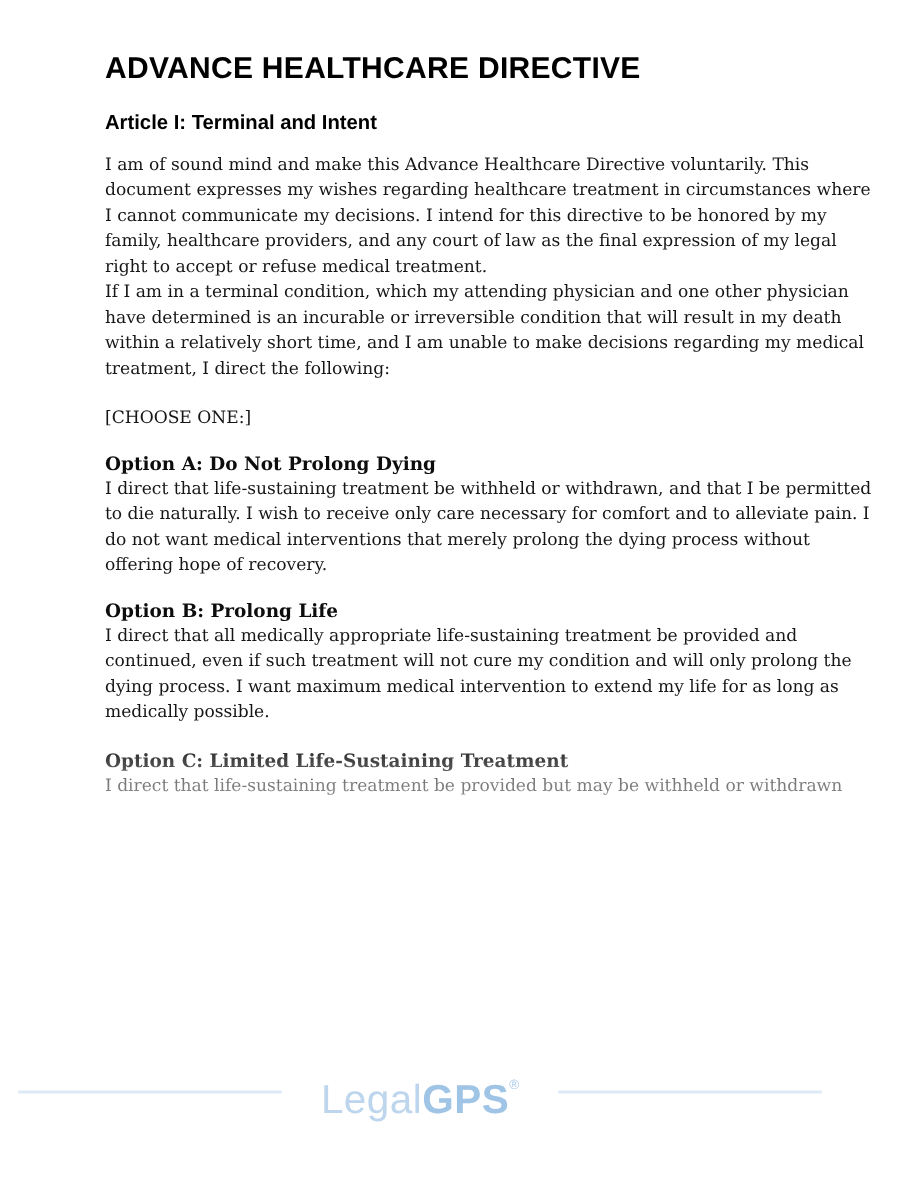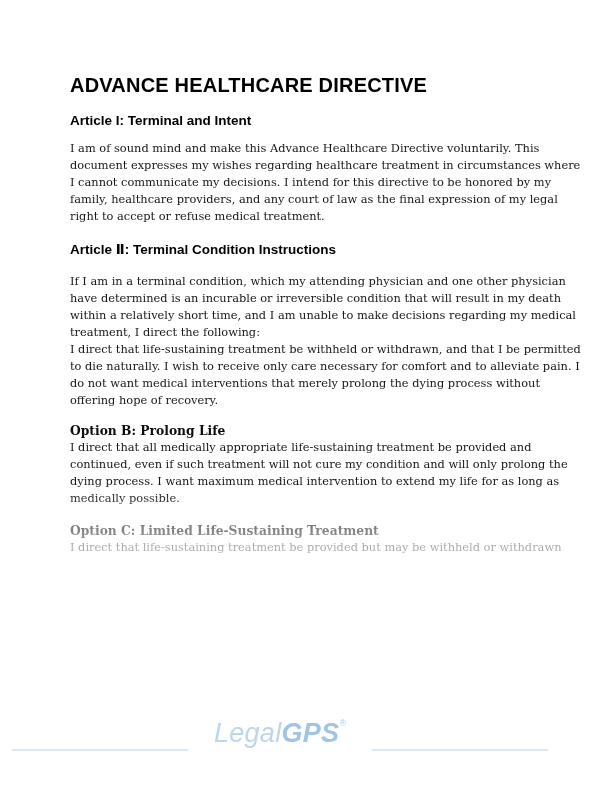--- a/index.html
+++ b/index.html
@@ -11,21 +11,20 @@
     position: relative;
     width: 612px;
     height: 792px;
     background: #ffffff;
     overflow: hidden;
     font-family: "DejaVu Serif", "Liberation Serif", serif;
     color: #161616;
   }
   .content {
     padding: 36px 69px 0 70px;
-    margin-top: 39px;
   }
   .doc-title {
     margin: 0 0 14px 0;
     font-family: "Liberation Sans", "DejaVu Sans", sans-serif;
     font-weight: bold;
     font-size: 20px;
     line-height: 21px;
     letter-spacing: 0.2px;
     color: #000000;
   }
@@ -87,24 +86,23 @@
       rgba(255,255,255,0.985) 88%,
       #ffffff 100%
     );
   }
   .footer {
     position: absolute;
     left: 0;
     top: 705px;
     width: 560px;
     display: flex;
-    align-items: flex-end;
+    align-items: center;
     justify-content: center;
     z-index: 6;
-    font-style: italic;
   }
   .brand-rule {
     height: 2px;
     width: 176px;
     background: #dde9f5;
     border-radius: 1px;
   }
   .brand-logo {
     font-family: "Liberation Sans", "DejaVu Sans", sans-serif;
     font-size: 27px;
@@ -138,28 +136,29 @@
 
 
     <div class="article-heading">Article I: Terminal and Intent</div>
 
     <p class="para">I am of sound mind and make this Advance Healthcare Directive voluntarily. This
 document expresses my wishes regarding healthcare treatment in circumstances where
 I cannot communicate my decisions. I intend for this directive to be honored by my
 family, healthcare providers, and any court of law as the final expression of my legal
 right to accept or refuse medical treatment.</p>
 
-    <div class="article-heading second">Article Ⅱ: Terminal Condition Instructions</div>
 
     <p class="para">If I am in a terminal condition, which my attending physician and one other physician
 have determined is an incurable or irreversible condition that will result in my death
 within a relatively short time, and I am unable to make decisions regarding my medical
 treatment, I direct the following:</p>
 
+    <p class="choose-line">[CHOOSE ONE:]</p>
 
+    <div class="option-heading">Option A: Do Not Prolong Dying</div>
 
     <p class="option-body">I direct that life-sustaining treatment be withheld or withdrawn, and that I be permitted
 to die naturally. I wish to receive only care necessary for comfort and to alleviate pain. I
 do not want medical interventions that merely prolong the dying process without
 offering hope of recovery.</p>
 
     <div class="option-heading">Option B: Prolong Life</div>
 
     <p class="option-body">I direct that all medically appropriate life-sustaining treatment be provided and
 continued, even if such treatment will not cure my condition and will only prolong the

